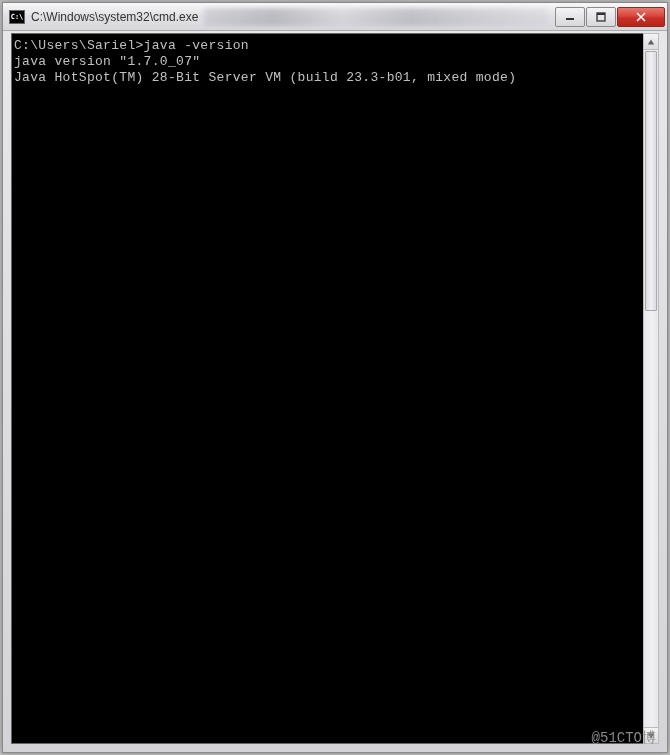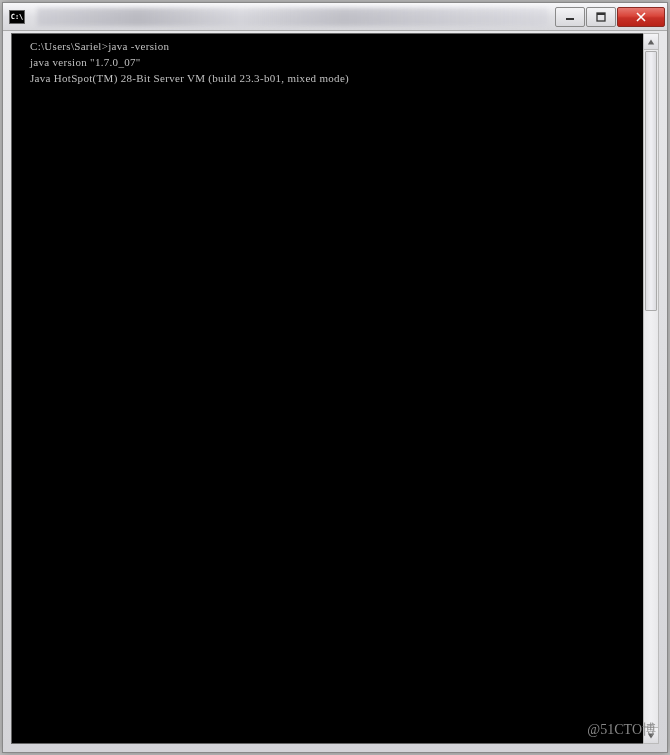--- a/index.html
+++ b/index.html
@@ -94,25 +94,25 @@
     }
     .terminal {
       position: absolute;
       top: 30px;
       left: 8px;
       right: 24px;
       bottom: 8px;
       background: #000;
       border: 1px solid #666;
       border-right: none;
-      font-family: Liberation Serif, serif;
-      font-size: 11px;
+      font-family: Liberation Mono, monospace;
+      font-size: 13px;
       line-height: 16px;
       color: #c0c0c0;
-      padding: 4px 0 4px 18px;
+      padding: 4px 0 4px 2px;
       overflow: hidden;
     }
     .terminal-line {
       white-space: pre;
       letter-spacing: 0.3px;
     }
     .scrollbar {
       position: absolute;
       top: 30px;
       right: 8px;
@@ -146,34 +146,35 @@
       border: 1px solid #aaa;
       border-radius: 1px;
     }
     .scroll-btn svg {
       width: 8px;
       height: 8px;
       fill: #606060;
     }
     .watermark {
       position: absolute;
-      bottom: 16px;
+      bottom: 8px;
       right: 14px;
       font-size: 14px;
       color: #888;
-      font-family: Liberation Serif, serif;
+      font-family: Liberation Mono, monospace;
       pointer-events: none;
     }
   </style>
 </head>
 <body>
 
 <div class="window">
   <div class="titlebar">
     <div class="titlebar-icon">C:\</div>
+    <div class="titlebar-text">C:\Windows\system32\cmd.exe</div>
     <div class="titlebar-blur"></div>
     <div class="window-controls">
       <div class="win-btn">
         <svg viewBox="0 0 10 10">
             <rect x="1" y="6" width="8" height="2" fill="#333"></rect>
           </svg>
       </div>
       <div class="win-btn">
         <svg viewBox="0 0 10 10">
             <rect x="1" y="1" width="8" height="8" fill="none" stroke="#333" stroke-width="1.3"></rect>

